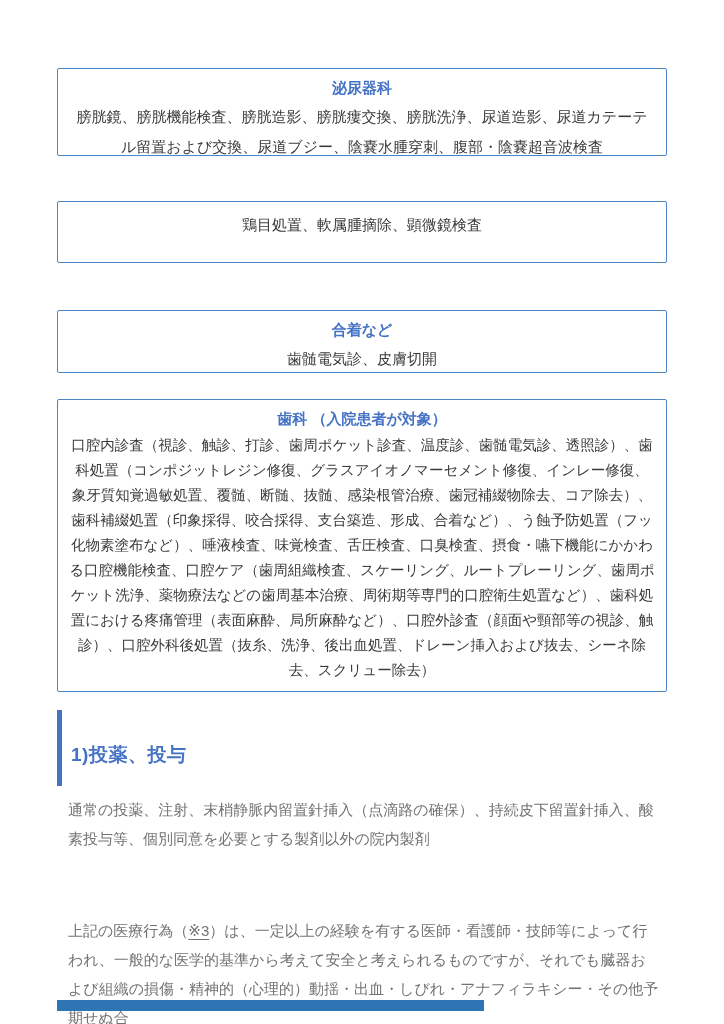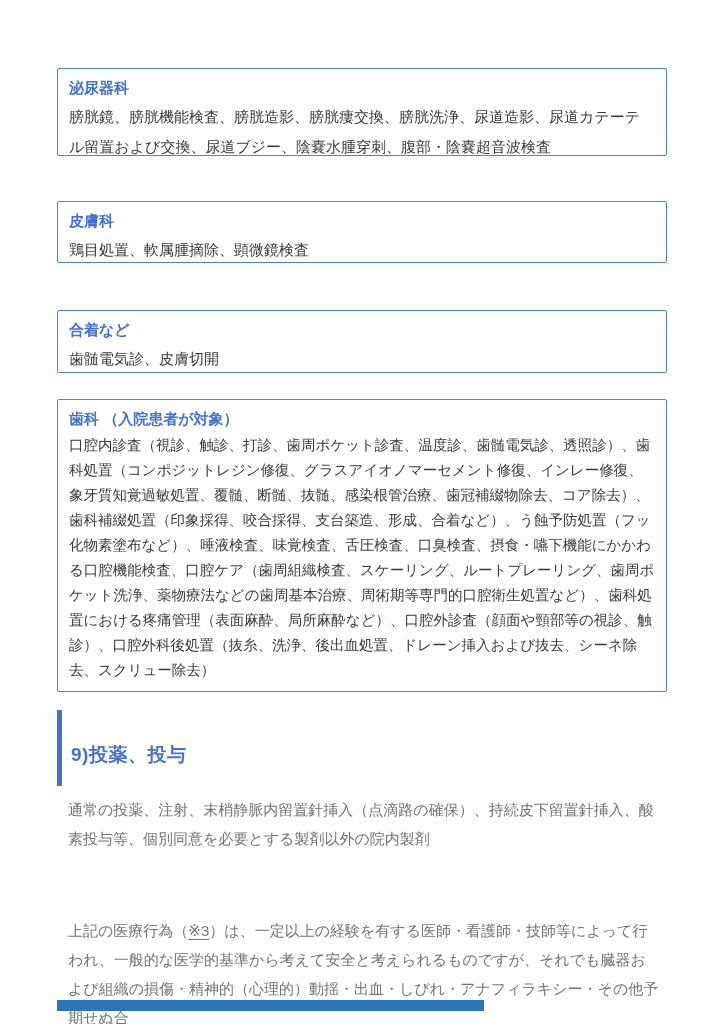--- a/index.html
+++ b/index.html
@@ -12,20 +12,21 @@
     overflow:hidden;
   }
   .dept-box{
     position:absolute;
     left:57px;width:610px;
     box-sizing:border-box;
     border:1.5px solid #4a86c5;
     border-radius:2px;
     padding:8px 11px 8px 11px;
     background:#ffffff;
+    text-align:center;
   }
   .dept-box h3{
     margin:0 0 3px 0;
     font-size:15px;
     line-height:22px;
     font-weight:bold;
     color:#4472C4;
   }
   .dept-box p{
     margin:0;
@@ -76,36 +77,35 @@
 <body>
 
 <div class="page">
 
   <section class="dept-box" style="top:68px;height:88px;">
     <h3>泌尿器科</h3>
     <p>膀胱鏡、膀胱機能検査、膀胱造影、膀胱瘻交換、膀胱洗浄、尿道造影、尿道カテーテル留置および交換、尿道ブジー、陰嚢水腫穿刺、腹部・陰嚢超音波検査</p>
   </section>
 
   <section class="dept-box" style="top:201px;height:62px;">
-    <h3>皮膚科</h3>
     <p>鶏目処置、軟属腫摘除、顕微鏡検査</p>
   </section>
 
   <section class="dept-box" style="top:310px;height:63px;">
     <h3>合着など</h3>
     <p>歯髄電気診、皮膚切開</p>
   </section>
 
   <section class="dept-box dense" style="top:399px;min-height:270px;">
     <h3>歯科 （入院患者が対象）</h3>
     <p>口腔内診査（視診、触診、打診、歯周ポケット診査、温度診、歯髄電気診、透照診）、歯科処置（コンポジットレジン修復、グラスアイオノマーセメント修復、インレー修復、象牙質知覚過敏処置、覆髄、断髄、抜髄、感染根管治療、歯冠補綴物除去、コア除去）、歯科補綴処置（印象採得、咬合採得、支台築造、形成、合着など）、う蝕予防処置（フッ化物素塗布など）、唾液検査、味覚検査、舌圧検査、口臭検査、摂食・嚥下機能にかかわる口腔機能検査、口腔ケア（歯周組織検査、スケーリング、ルートプレーリング、歯周ポケット洗浄、薬物療法などの歯周基本治療、周術期等専門的口腔衛生処置など）、歯科処置における疼痛管理（表面麻酔、局所麻酔など）、口腔外診査（顔面や頸部等の視診、触診）、口腔外科後処置（抜糸、洗浄、後出血処置、ドレーン挿入および抜去、シーネ除去、スクリュー除去）</p>
   </section>
 
   <span class="section-heading-bar"></span>
-  <h2 class="section-heading">9)投薬、投与</h2>
+  <h2 class="section-heading">1)投薬、投与</h2>
 
   <p class="para" style="top:795px;">通常の投薬、注射、末梢静脈内留置針挿入（点滴路の確保）、持続皮下留置針挿入、酸素投与等、個別同意を必要とする製剤以外の院内製剤</p>
 
   <p class="para" style="top:916px;"><span>上記の医療行為（</span><span class="footnote-ref">※3</span><span>）は、一定以上の経験を有する医師・看護師・技師等によって行われ、一般的な医学的基準から考えて安全と考えられるものですが、それでも臓器および組織の損傷・精神的（心理的）動揺・出血・しびれ・アナフィラキシー・その他予期せぬ合</span></p>
 
   <div class="bottom-bar"></div>
 
 </div>
 
 </body></html>

